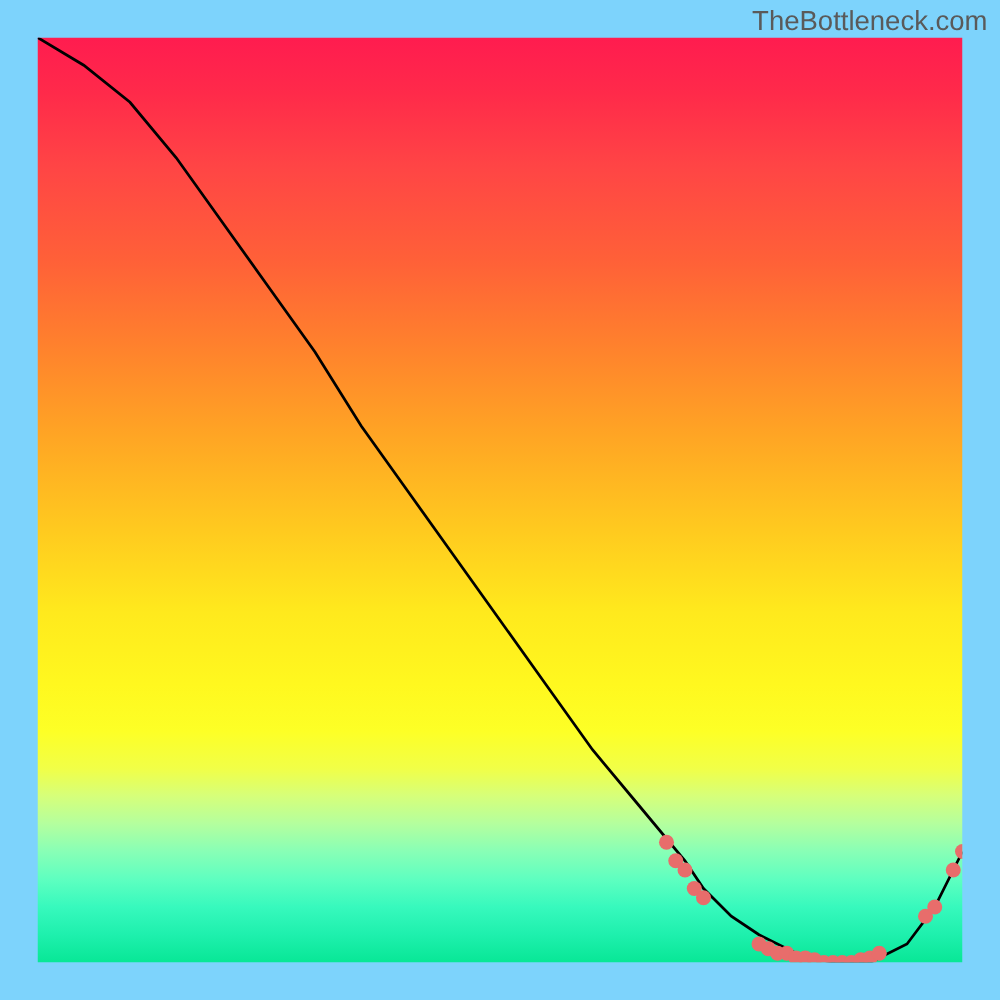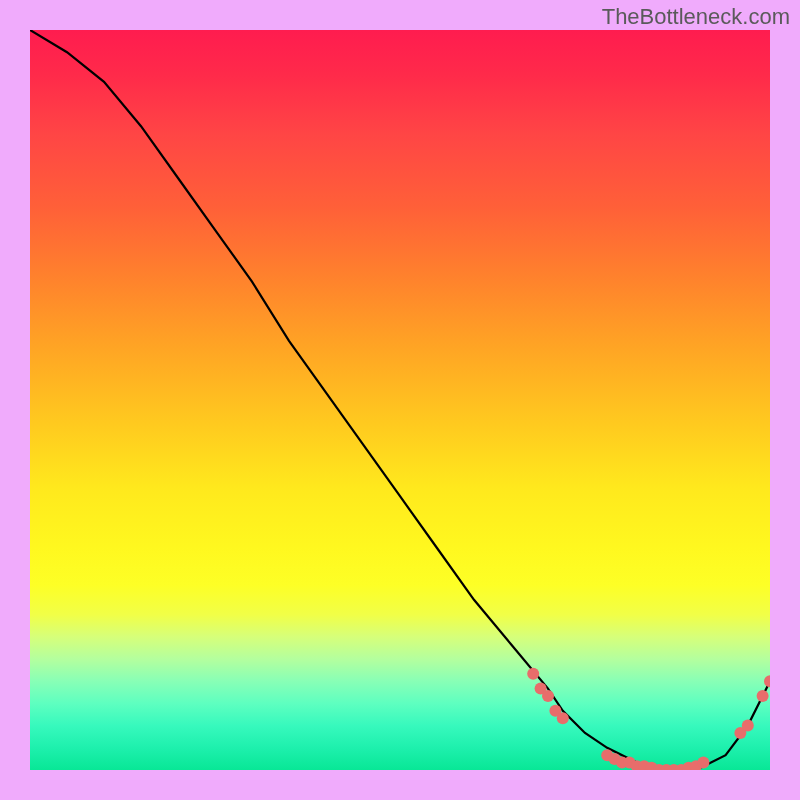--- a/index.html
+++ b/index.html
@@ -1,20 +1,20 @@
 <!DOCTYPE html>
 <html><head>
 <meta charset="utf-8">
 <style>
   * { margin: 0; padding: 0; box-sizing: border-box; }
   html, body { width: 800px; height: 800px; background: #000; overflow: hidden; }
   .container {
     width: 800px;
     height: 800px;
-    background: #f0abfc;
+    background: #7dd3fc;
     position: relative;
   }
   .watermark {
     position: absolute;
     top: 4px;
     right: 10px;
     font-family: Arial, sans-serif;
     font-size: 22px;
     color: #5a5a5a;
     font-weight: 500;

